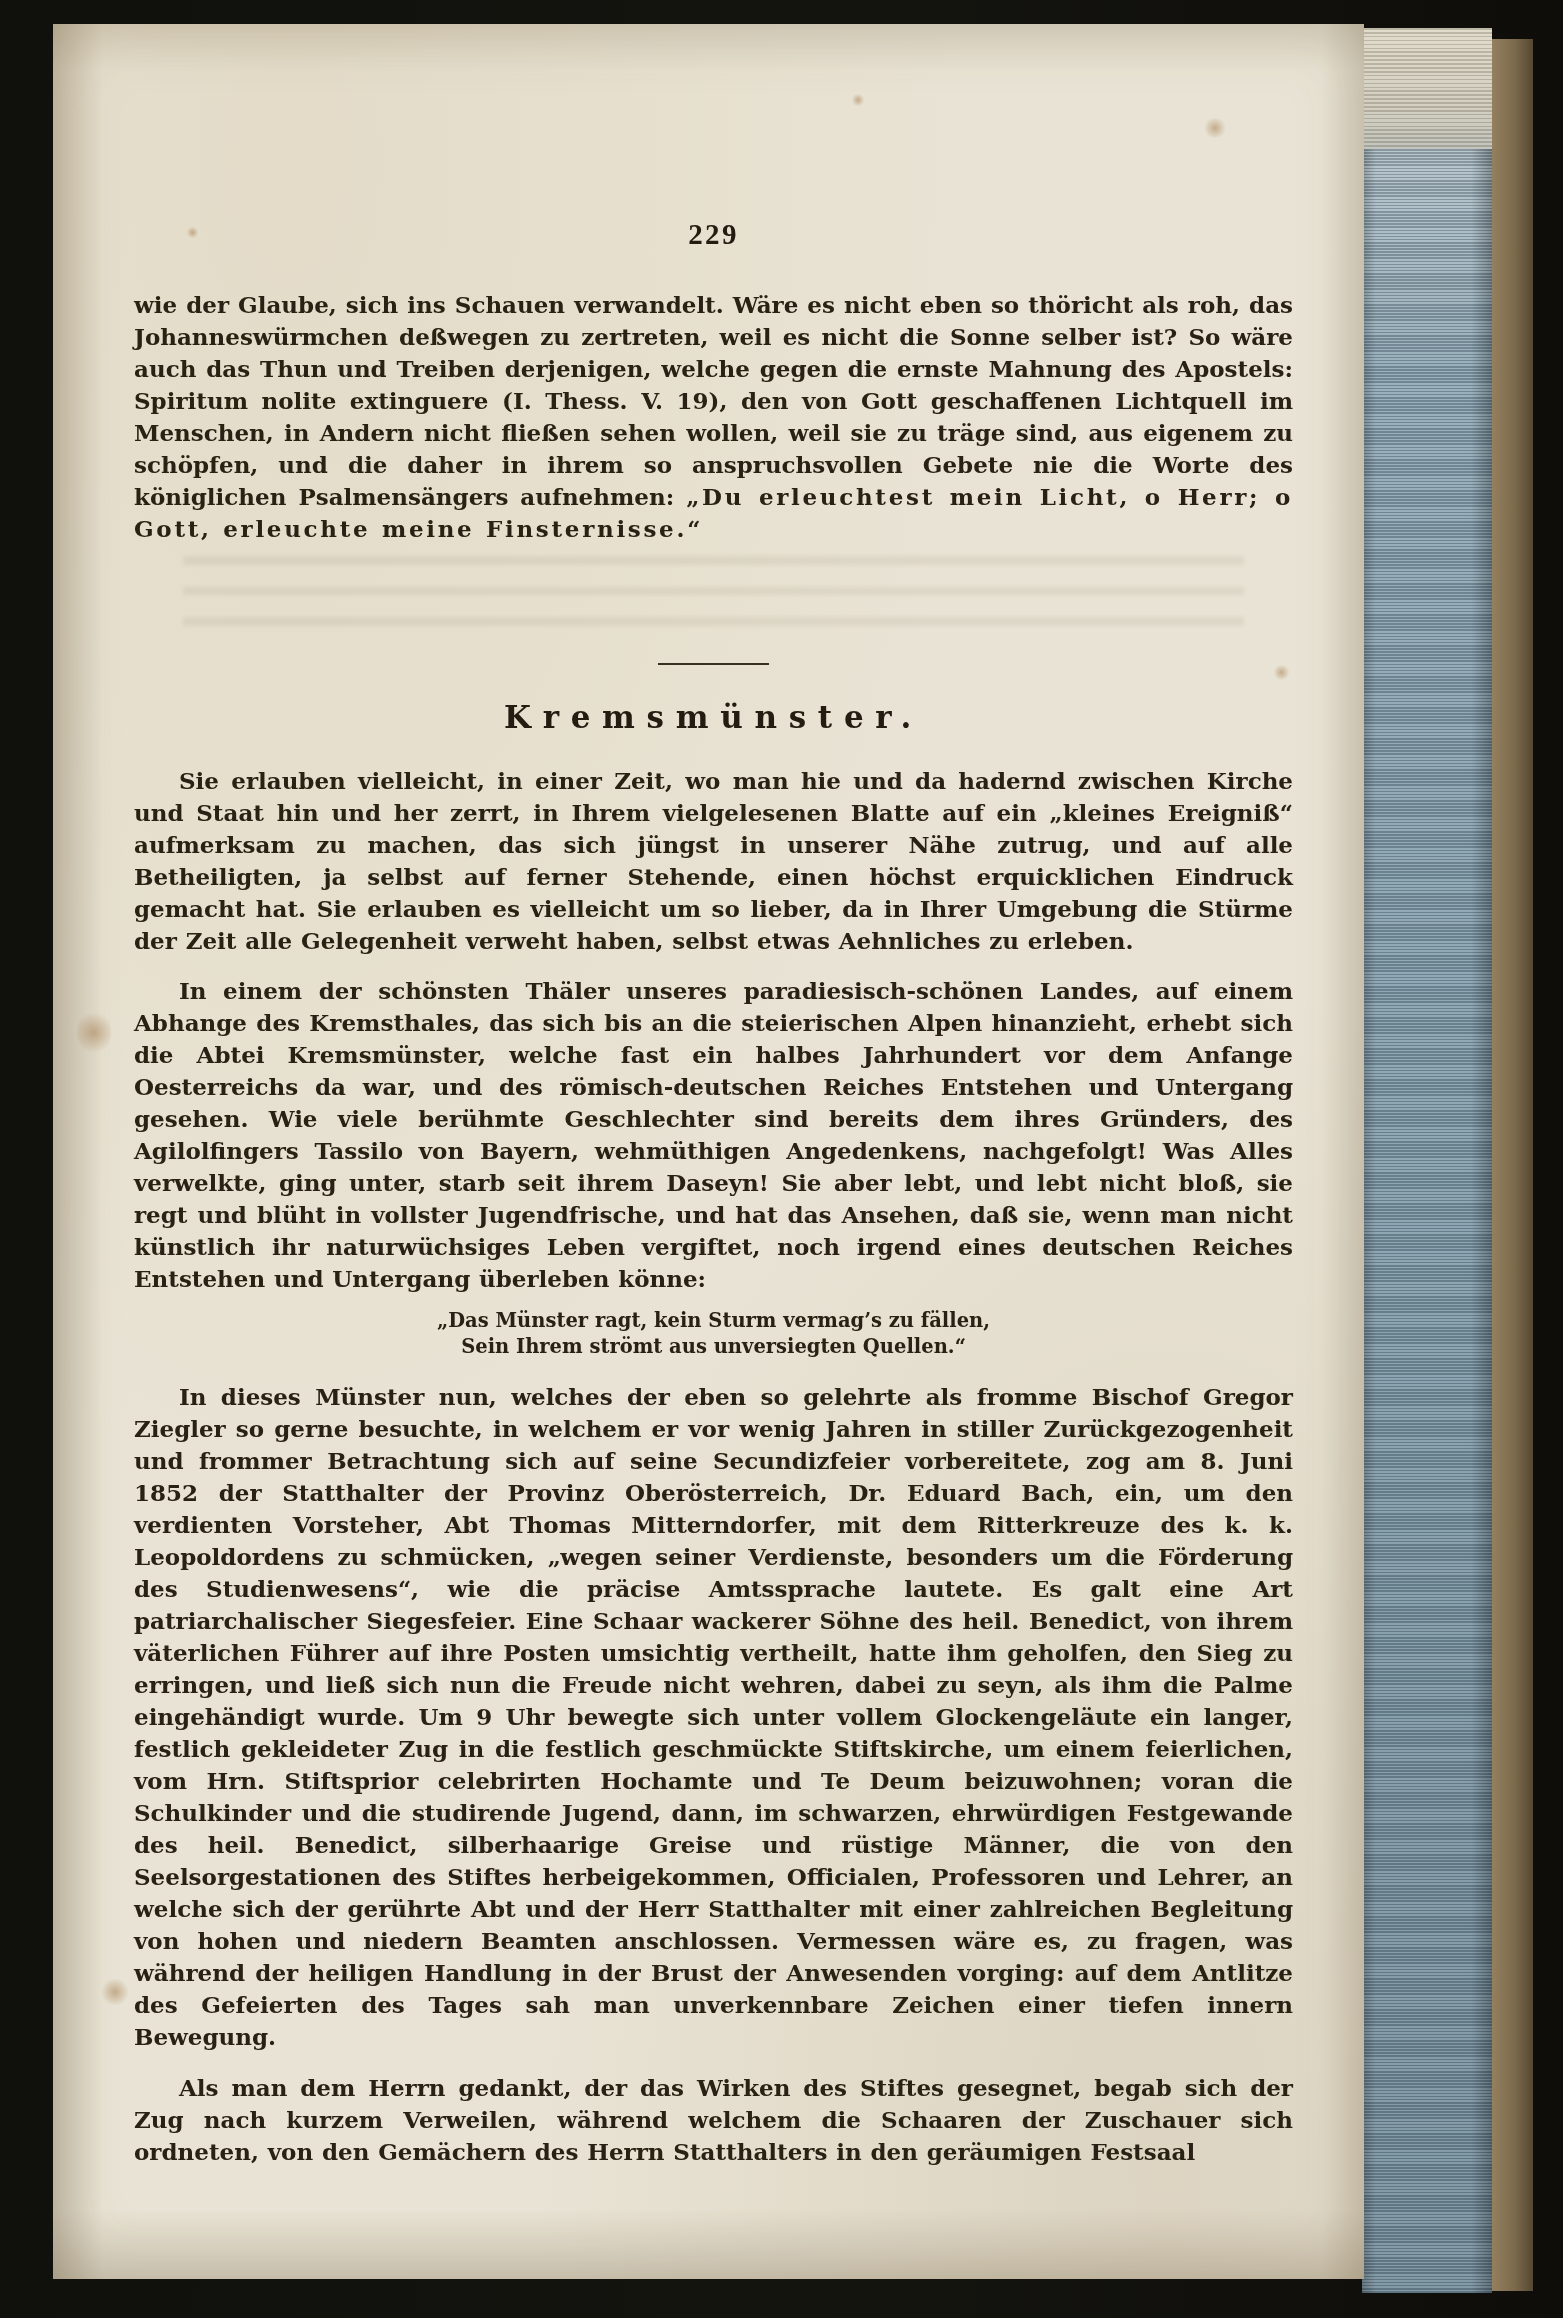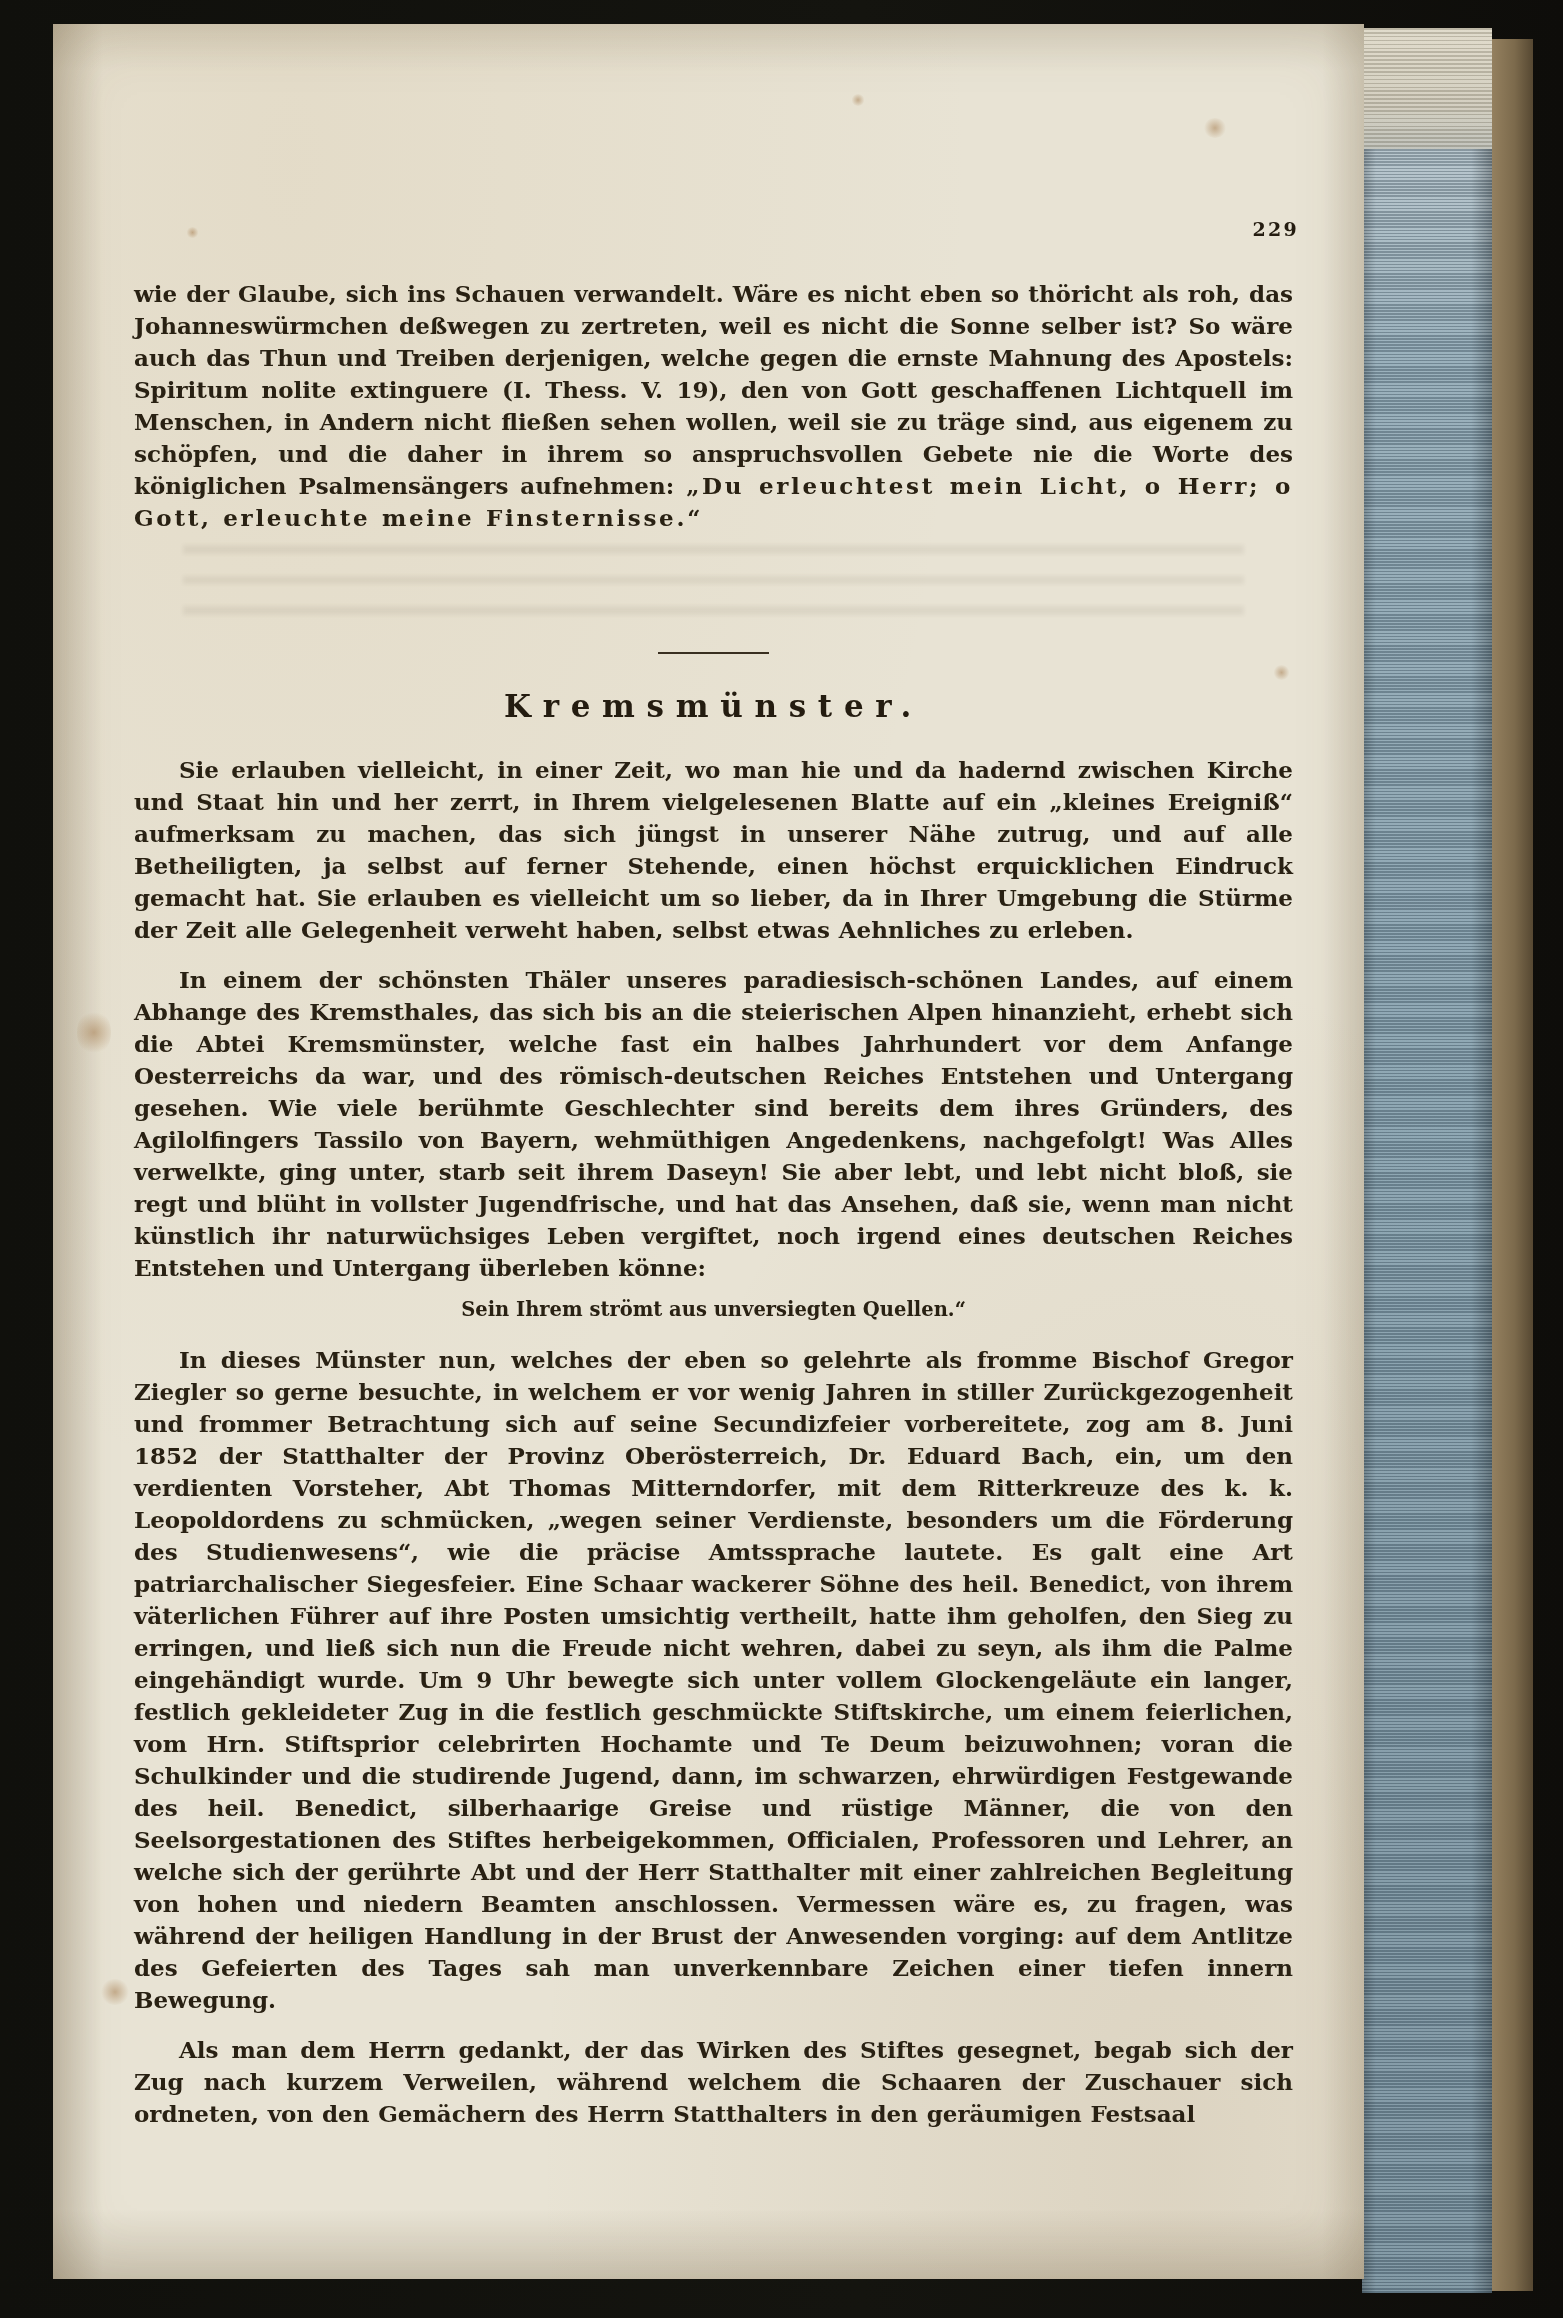--- a/index.html
+++ b/index.html
@@ -41,21 +41,21 @@
       #e8e3d4;
     box-shadow:inset 0 0 70px rgba(95,75,45,.18);
   }
   .spot{position:absolute;border-radius:50%;pointer-events:none;
     background:radial-gradient(circle,rgba(152,104,52,.45),rgba(152,104,52,0) 70%);}
   .text-col{
     position:absolute;left:75px;top:194px;width:1171px;
     color:#292113;font-weight:bold;
   }
   .page-number{
-    text-align:right;font-size:19px;letter-spacing:2.3px;margin:0 0 38px 0;color:#241c10;
+    text-align:center;font-size:29px;letter-spacing:2.3px;margin:0 0 38px 0;color:#241c10;font-family:Liberation Serif, serif;
   }
   .para{
     margin:6px;font-size:23px;line-height:32px;text-align:justify;
     text-indent:45px;word-spacing:0.8px;
   }
   .no-indent{text-indent:0;}
   .sperr{letter-spacing:2.7px;}
   .ghost{
     height:92px;margin:11px 55px 0 55px;opacity:.45;filter:blur(2px);
     background:repeating-linear-gradient(180deg,rgba(88,76,58,.18) 0 8.6px,rgba(0,0,0,0) 8.6px 30.5px);
@@ -100,20 +100,21 @@
 
       <hr class="divider">
 
       <h2 class="heading">Kremsmünster.</h2>
 
       <p class="para">Sie erlauben vielleicht, in einer Zeit, wo man hie und da hadernd zwischen Kirche und Staat hin und her zerrt, in Ihrem vielgelesenen Blatte auf ein „kleines Ereigniß“ aufmerksam zu machen, das sich jüngst in unserer Nähe zutrug, und auf alle Betheiligten, ja selbst auf ferner Stehende, einen höchst erquicklichen Eindruck gemacht hat. Sie erlauben es vielleicht um so lieber, da in Ihrer Umgebung die Stürme der Zeit alle Gelegenheit verweht haben, selbst etwas Aehnliches zu erleben.</p>
       <div class="gap-sm"></div>
       <p class="para">In einem der schönsten Thäler unseres paradiesisch-schönen Landes, auf einem Abhange des Kremsthales, das sich bis an die steierischen Alpen hinanzieht, erhebt sich die Abtei Kremsmünster, welche fast ein halbes Jahrhundert vor dem Anfange Oesterreichs da war, und des römisch-deutschen Reiches Entstehen und Untergang gesehen. Wie viele berühmte Geschlechter sind bereits dem ihres Gründers, des Agilolfingers Tassilo von Bayern, wehmüthigen Angedenkens, nachgefolgt! Was Alles verwelkte, ging unter, starb seit ihrem Daseyn! Sie aber lebt, und lebt nicht bloß, sie regt und blüht in vollster Jugendfrische, und hat das Ansehen, daß sie, wenn man nicht künstlich ihr naturwüchsiges Leben vergiftet, noch irgend eines deutschen Reiches Entstehen und Untergang überleben könne:</p>
 
       <div class="verse">
+        <div>„Das Münster ragt, kein Sturm vermag’s zu fällen,</div>
         <div>Sein Ihrem strömt aus unversiegten Quellen.“</div>
       </div>
 
       <p class="para">In dieses Münster nun, welches der eben so gelehrte als fromme Bischof Gregor Ziegler so gerne besuchte, in welchem er vor wenig Jahren in stiller Zurückgezogenheit und frommer Betrachtung sich auf seine Secundizfeier vorbereitete, zog am 8. Juni 1852 der Statthalter der Provinz Oberösterreich, Dr. Eduard Bach, ein, um den verdienten Vorsteher, Abt Thomas Mitterndorfer, mit dem Ritterkreuze des k. k. Leopoldordens zu schmücken, „wegen seiner Verdienste, besonders um die Förderung des Studienwesens“, wie die präcise Amtssprache lautete. Es galt eine Art patriarchalischer Siegesfeier. Eine Schaar wackerer Söhne des heil. Benedict, von ihrem väterlichen Führer auf ihre Posten umsichtig vertheilt, hatte ihm geholfen, den Sieg zu erringen, und ließ sich nun die Freude nicht wehren, dabei zu seyn, als ihm die Palme eingehändigt wurde. Um 9 Uhr bewegte sich unter vollem Glockengeläute ein langer, festlich gekleideter Zug in die festlich geschmückte Stiftskirche, um einem feierlichen, vom Hrn. Stiftsprior celebrirten Hochamte und Te Deum beizuwohnen; voran die Schulkinder und die studirende Jugend, dann, im schwarzen, ehrwürdigen Festgewande des heil. Benedict, silberhaarige Greise und rüstige Männer, die von den Seelsorgestationen des Stiftes herbeigekommen, Officialen, Professoren und Lehrer, an welche sich der gerührte Abt und der Herr Statthalter mit einer zahlreichen Begleitung von hohen und niedern Beamten anschlossen. Vermessen wäre es, zu fragen, was während der heiligen Handlung in der Brust der Anwesenden vorging: auf dem Antlitze des Gefeierten des Tages sah man unverkennbare Zeichen einer tiefen innern Bewegung.</p>
       <div class="gap-sm"></div>
       <p class="para">Als man dem Herrn gedankt, der das Wirken des Stiftes gesegnet, begab sich der Zug nach kurzem Verweilen, während welchem die Schaaren der Zuschauer sich ordneten, von den Gemächern des Herrn Statthalters in den geräumigen Festsaal</p>
 
     </div>
   </div>
 </div>

